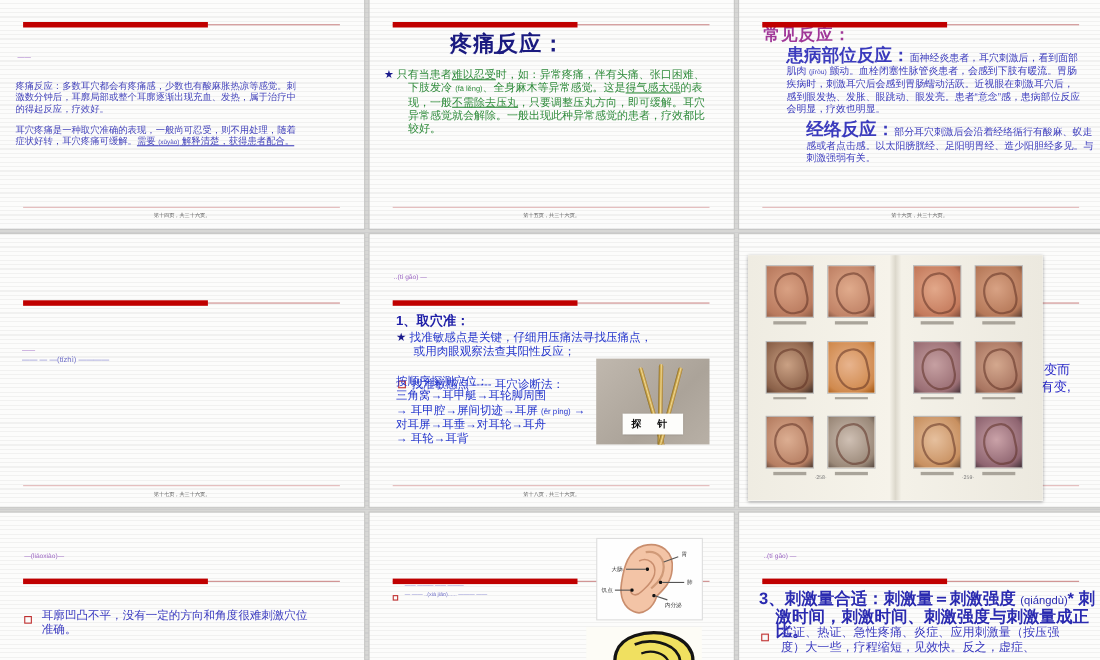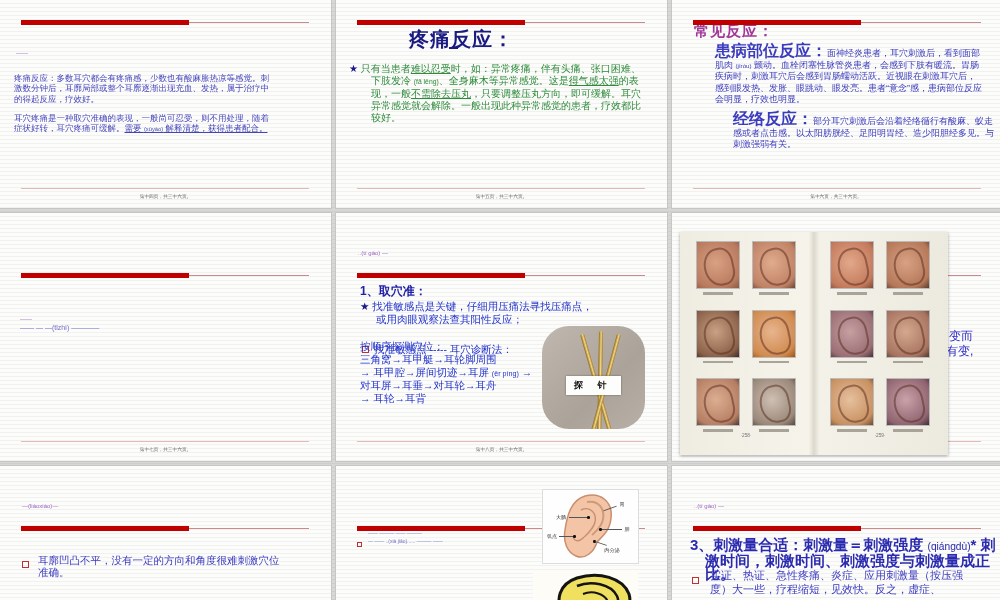--- a/index.html
+++ b/index.html
@@ -128,21 +128,21 @@
     <div class="tinytxt" style="left:22px;top:37px;">..(tí gāo) —</div>
     <div class="abs s5-head" style="left:24px;top:70px;">1、取穴准：</div>
     <div class="s5-line" style="left:24px;top:87px;"><span class="star">★ </span><span>找准敏感点是关键，仔细用压痛法寻找压痛点，</span></div>
     <div class="s5-line" style="left:40px;top:100px;">或用肉眼观察法查其阳性反应；</div>
     <div class="s5-line" style="left:26px;top:110px;margin-top:20px;"><span class="sqb"></span><span>找准敏感点 ----- 耳穴诊断法：</span></div>
     <div class="s5-line" style="left:24px;top:127px;">按顺序探测穴位：</div>
     <div class="s5-line" style="left:24px;top:140px;">三角窝→耳甲艇→耳轮脚周围</div>
     <div class="s5-line" style="left:24px;top:153px;"><span>→ 耳甲腔→屏间切迹→耳屏 </span><span class="py">(ěr píng)</span><span> →</span></div>
     <div class="s5-line" style="left:24px;top:166px;">对耳屏→耳垂→对耳轮→耳舟</div>
     <div class="s5-line" style="left:24px;top:179px;">→ 耳轮→耳背</div>
-    <div class="photo probes" style="left:206px;top:113px;width:103px;height:103px;border-radius:27px;">
+    <div class="photo probes" style="left:206px;top:113px;width:103px;height:78px;">
       <div class="probe" style="left:38px;top:8px;transform:rotate(-16deg);"></div>
       <div class="probe" style="left:57px;top:5px;transform:rotate(1deg);"></div>
       <div class="probe" style="left:75px;top:8px;transform:rotate(15deg);"></div>
       <div class="probe-label" style="left:24px;top:50px;">探 针</div>
     </div>
     <div class="foot">第十八页，共三十六页。</div>
   </div>
 
   <div class="slide" style="left:672px;top:213px;width:328px;">
     <div class="bar"></div>

